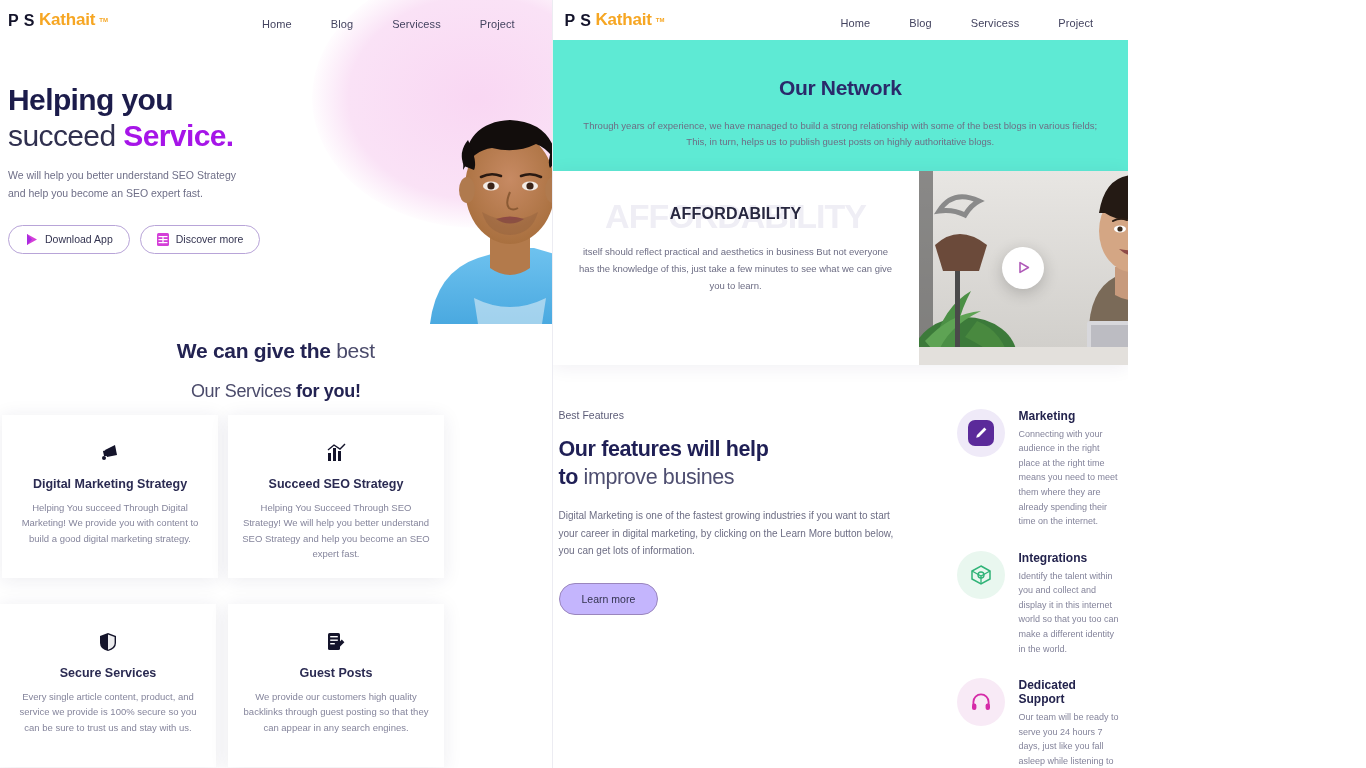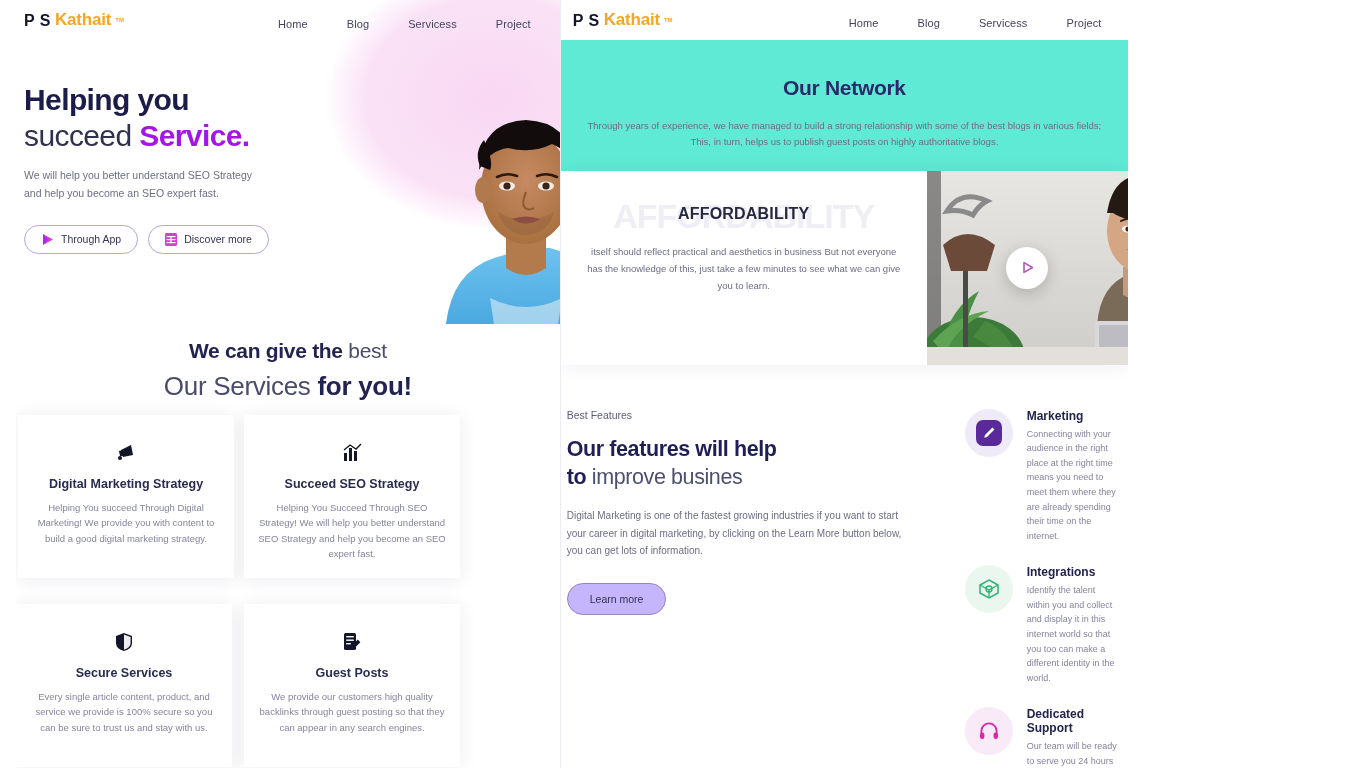--- a/index.html
+++ b/index.html
@@ -1,21 +1,21 @@
 <!DOCTYPE html>
 <html><head>
 <meta charset="utf-8">
 <style>
   * { box-sizing: border-box; margin: 0; padding: 0; }
   html, body {
     width: 1366px; height: 768px;
     font-family: "Liberation Sans", sans-serif;
     background: #ffffff; overflow: hidden;
   }
-  .stage { position: relative; width: 1128px; height: 768px; display: flex; padding-left: 16px; }
+  .stage { position: relative; width: 1128px; height: 768px; display: flex; }
 
   
   .panel-left  { position: relative; width: 668px; height: 768px; background: #ffffff; overflow: hidden; }
   .panel-right { position: relative; width: 698px; height: 768px; background: #ffffff; overflow: hidden;
                  border-left: 1px solid #ececf2; }
 
   
   .navbar { position: relative; height: 40px; display: flex; align-items: center; z-index: 40; }
   .logo { display: flex; align-items: flex-end; gap: 4px; white-space: nowrap; }
   .logo-ps { font-size: 16px; font-weight: 800; color: #14142b; letter-spacing: .5px; }
@@ -60,21 +60,21 @@
   .btn-pill {
     display: inline-flex; align-items: center; gap: 7px;
     border: 1px solid #b8a4d8; border-radius: 20px; padding: 7px 16px;
     font-size: 10.5px; color: #333350; background: #fff; cursor: pointer; white-space: nowrap;
   }
 
   
   .svc-head { text-align: center; padding-top: 24px; }
   .svc-head .l1 { font-size: 21px; font-weight: 800; color: #232352; letter-spacing: -.3px; }
   .svc-head .l1 .lite { font-weight: 400; color: #4b4b6b; }
-  .svc-head .l2 { font-size: 26px; font-weight: 400; color: #4b4b6b; letter-spacing: -.3px; margin-top: 8px; text-align: center;}
+  .svc-head .l2 { font-size: 18px; font-weight: 400; color: #4b4b6b; letter-spacing: -.3px; margin-top: 18px; text-align: center;}
   .svc-head .l2 .bold { font-weight: 800; color: #232352; }
 
   
   .cards { position: absolute; left: 0; top: 415px; width: 668px; display: flex; flex-wrap: wrap; }
   .card {
     width: 216px; height: 163px; margin: 0 10px 26px 0; background: #fff;
     box-shadow: 0 2px 18px rgba(40,30,80,.085);
     display: flex; flex-direction: column; align-items: center; padding: 26px 14px 0;
   }
   .card:nth-child(3n+1) { margin-left: 2px; }
@@ -198,21 +198,21 @@
         </div>
         <p class="hero-sub">We will help you better understand SEO Strategy and help you become an SEO expert fast.</p>
         <div class="hero-btns">
           <div class="btn-pill">
             <span>
               <svg width="13" height="13" viewBox="0 0 13 13">
                   <path d="M2 1 L12 6.5 L2 12 Z" fill="#d43fd8"></path>
                   <path d="M2 1 L7 6.5 L2 12 Z" fill="#a92ce0"></path>
                 </svg>
             </span>
-            <span>Through App</span>
+            <span>Download App</span>
           </div>
           <div class="btn-pill">
             <span>
               <svg width="12" height="13" viewBox="0 0 12 13">
                   <rect x="0" y="0" width="12" height="13" rx="1.5" fill="#d43fd8"></rect>
                   <rect x="1.5" y="3" width="9" height="1.2" fill="#fff"></rect>
                   <rect x="1.5" y="6" width="9" height="1.2" fill="#fff"></rect>
                   <rect x="1.5" y="9" width="9" height="1.2" fill="#fff"></rect>
                   <rect x="5.4" y="3" width="1.2" height="7.2" fill="#fff"></rect>
                 </svg>

